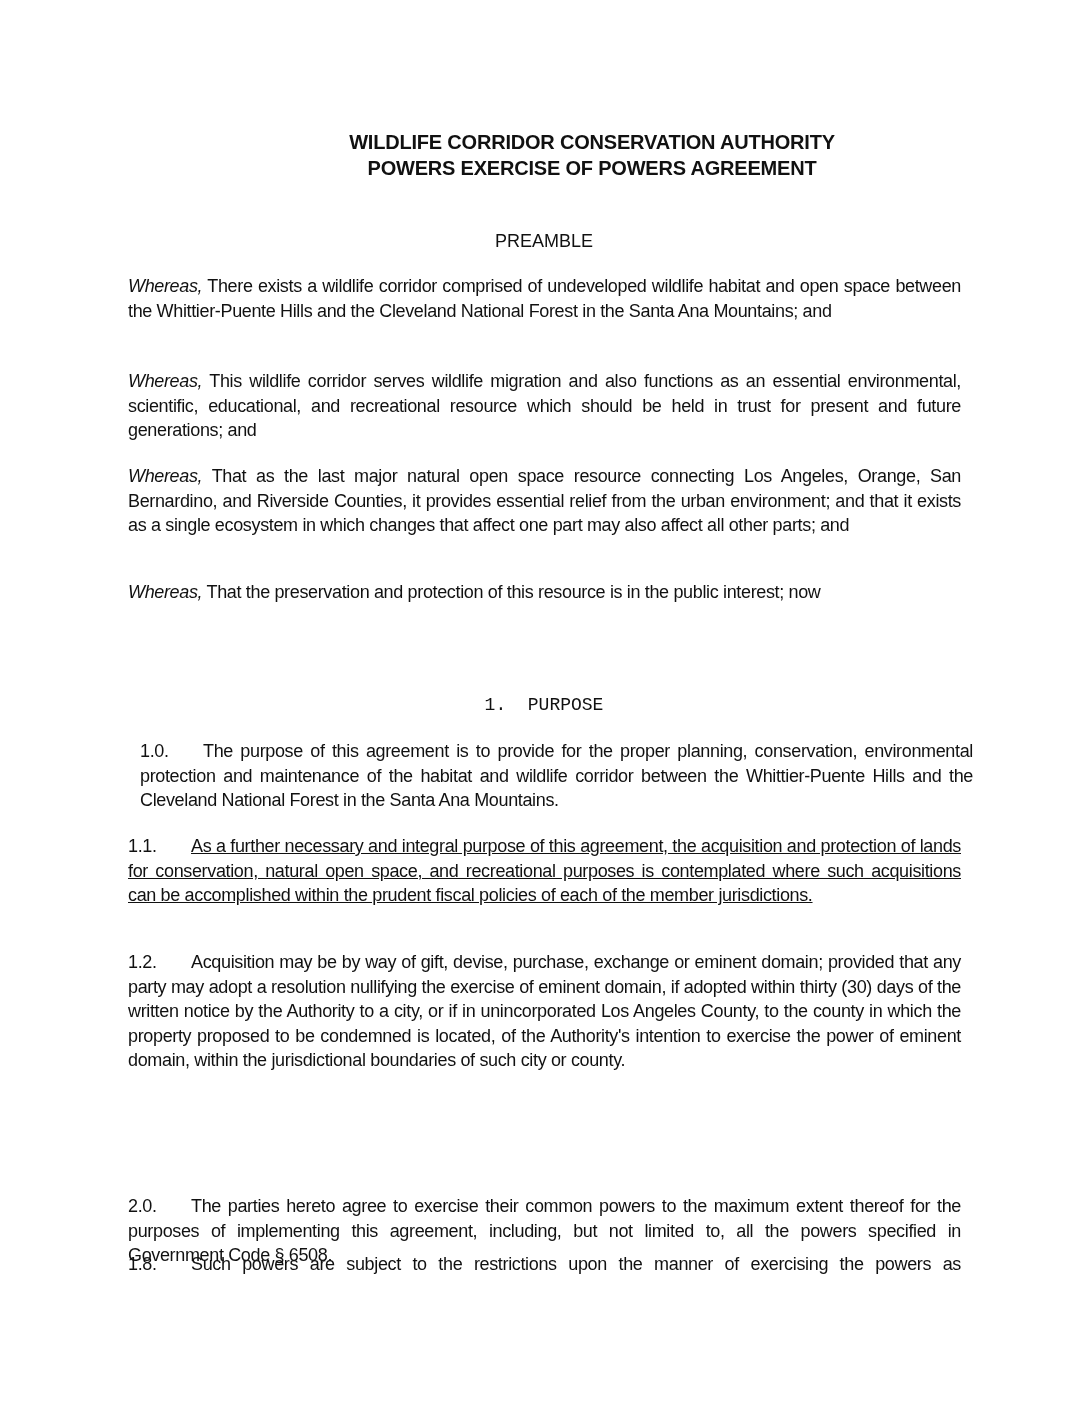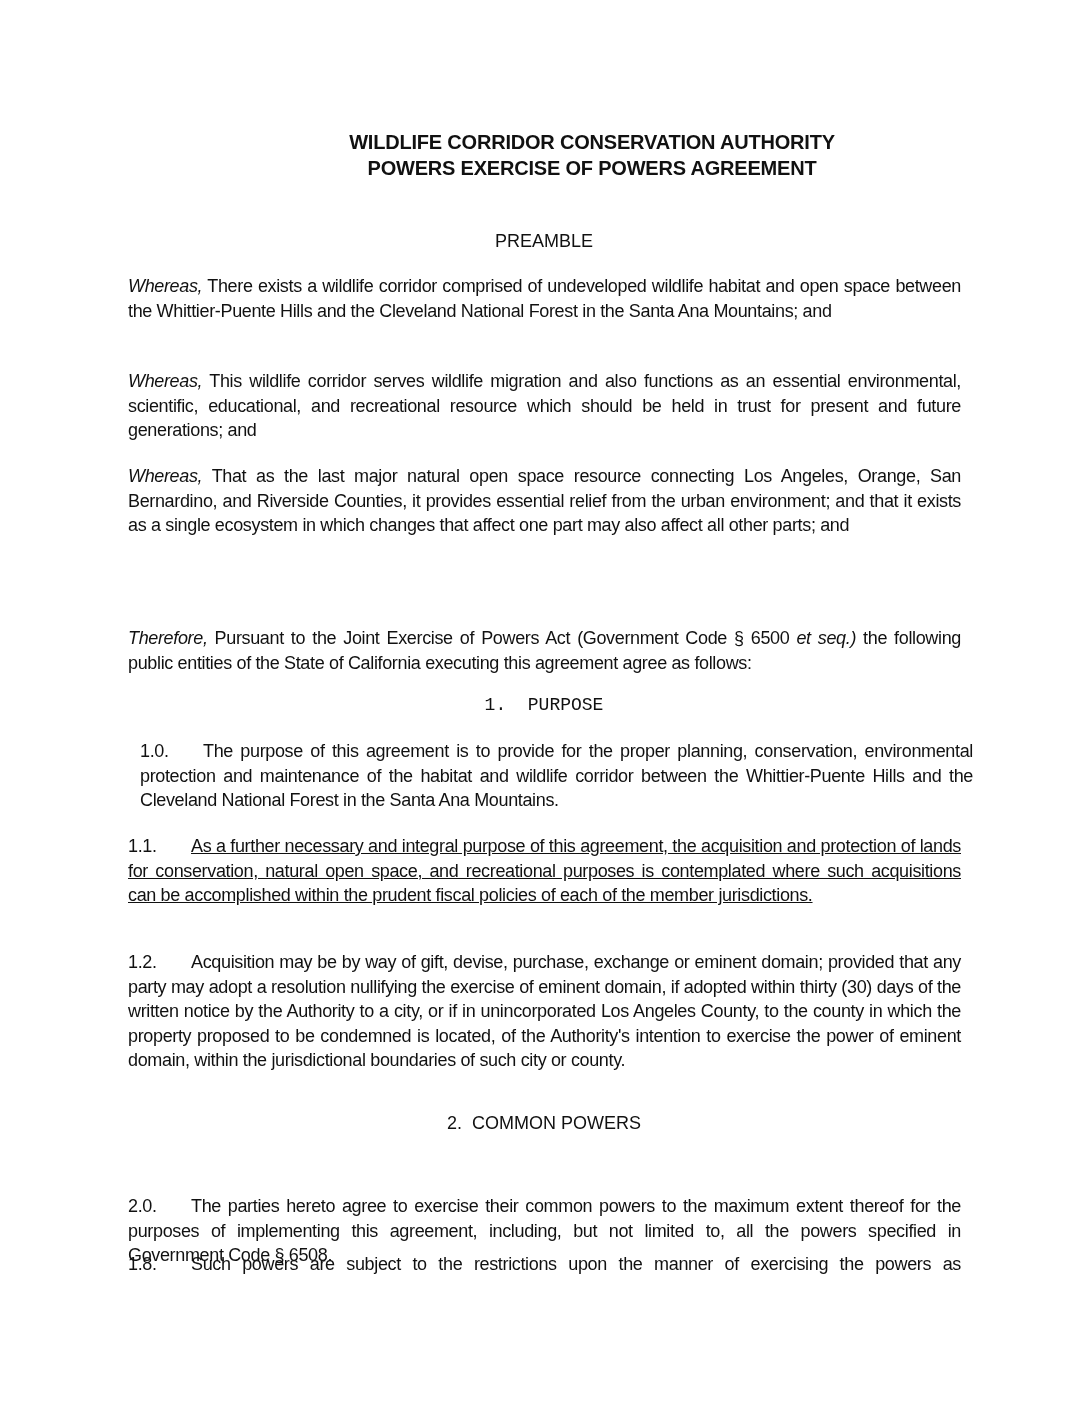--- a/index.html
+++ b/index.html
@@ -28,40 +28,39 @@
   </div>
 
   <div class="para" style="top:369px;">
     <em>Whereas,</em><span> This wildlife corridor serves wildlife migration and also functions as an essential environmental, scientific, educational, and recreational resource which should be held in trust for present and future generations; and</span>
   </div>
 
   <div class="para" style="top:464px;">
     <em>Whereas,</em><span> That as the last major natural open space resource connecting Los Angeles, Orange, San Bernardino, and Riverside Counties, it provides essential relief from the urban environment; and that it exists as a single ecosystem in which changes that affect one part may also affect all other parts; and</span>
   </div>
 
+  <div class="para" style="top:580px;">
+    <em>Whereas,</em><span> That the preservation and protection of this resource is in the public interest; now</span>
+  </div>
 
-  <div class="para" style="top:626px;">
-    <em>Therefore,</em><span> Pursuant to the Joint Exercise of Powers Act (Government Code § 6500 </span><em>et seq.)</em><span> the following public entities of the State of California executing this agreement agree as follows:</span>
-  </div>
 
   <div class="heading" style="top:695px; white-space: pre; font-family: Liberation Mono, monospace;">1.  PURPOSE</div>
 
   <div class="para" style="top:739px;margin-left:12px;">
     <span class="num">1.0.</span><span>The purpose of this agreement is to provide for the proper planning, conservation, environmental protection and maintenance of the habitat and wildlife corridor between the Whittier-Puente Hills and the Cleveland National Forest in the Santa Ana Mountains.</span>
   </div>
 
   <div class="para" style="top:834px;text-decoration:underline;">
     <span class="num">1.1.</span><span>As a further necessary and integral purpose of this agreement, the acquisition and protection of lands for conservation, natural open space, and recreational purposes is contemplated where such acquisitions can be accomplished within the prudent fiscal policies of each of the member jurisdictions.</span>
   </div>
 
   <div class="para" style="top:950px;">
     <span class="num">1.2.</span><span>Acquisition may be by way of gift, devise, purchase, exchange or eminent domain; provided that any party may adopt a resolution nullifying the exercise of eminent domain, if adopted within thirty (30) days of the written notice by the Authority to a city, or if in unincorporated Los Angeles County, to the county in which the property proposed to be condemned is located, of the Authority's intention to exercise the power of eminent domain, within the jurisdictional boundaries of such city or county.</span>
   </div>
 
-  <div class="heading" style="top:1113px; white-space: pre;">2.  COMMON POWERS</div>
 
   <div class="para" style="top:1158px;margin-top:36px;">
     <span class="num">2.0.</span><span>The parties hereto agree to exercise their common powers to the maximum extent thereof for the purposes of implementing this agreement, including, but not limited to, all the powers specified in Government Code § 6508.</span>
   </div>
 
   <div class="para" style="top:1252px; text-align-last: justify;">
     <span class="num">1.8.</span><span>Such powers are subject to the restrictions upon the manner of exercising the powers as</span>
   </div>
 
 </div>

